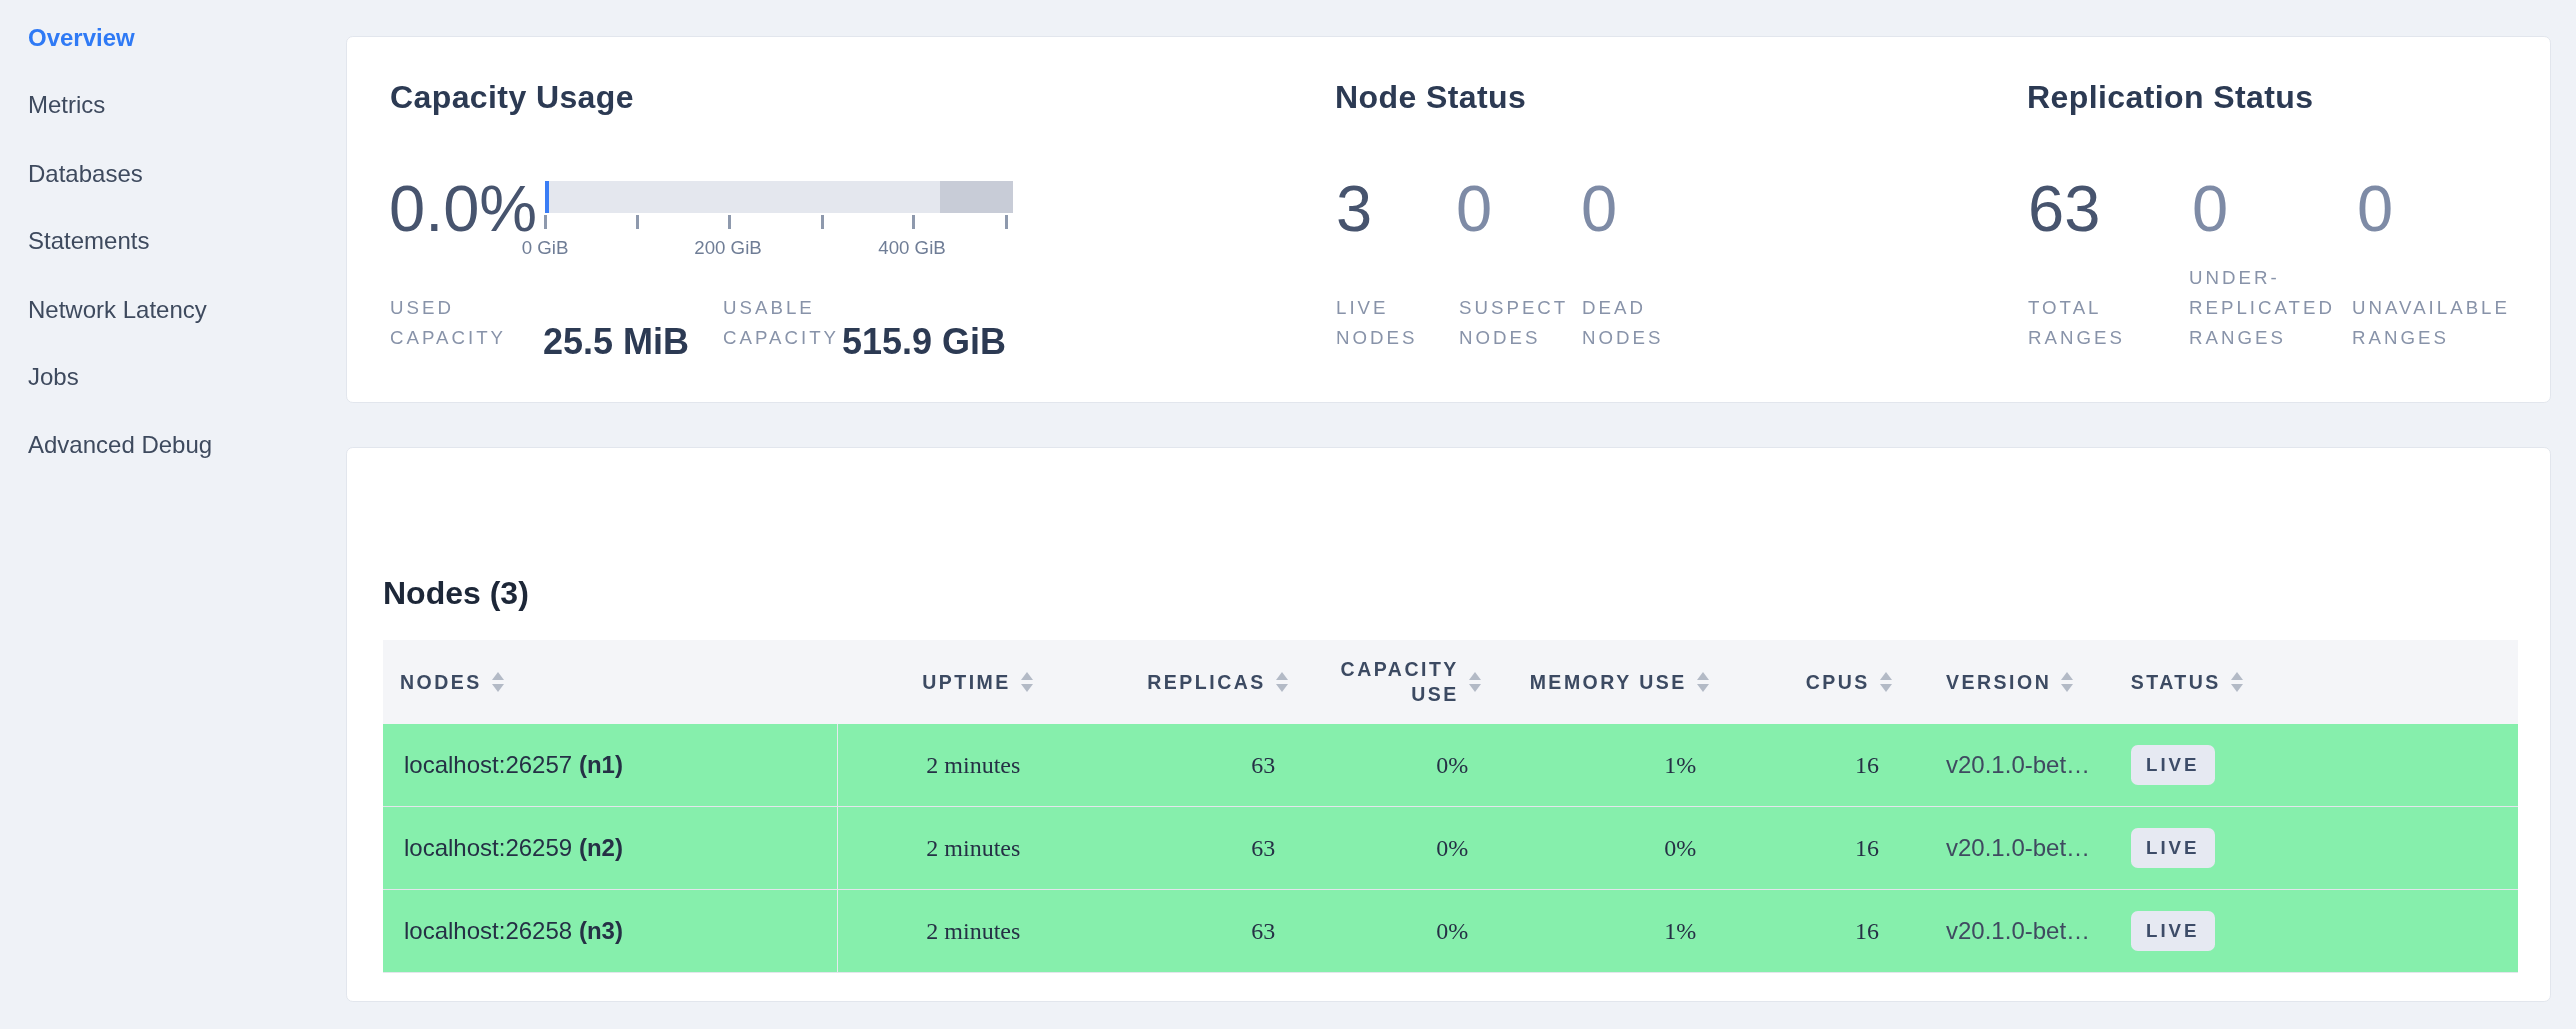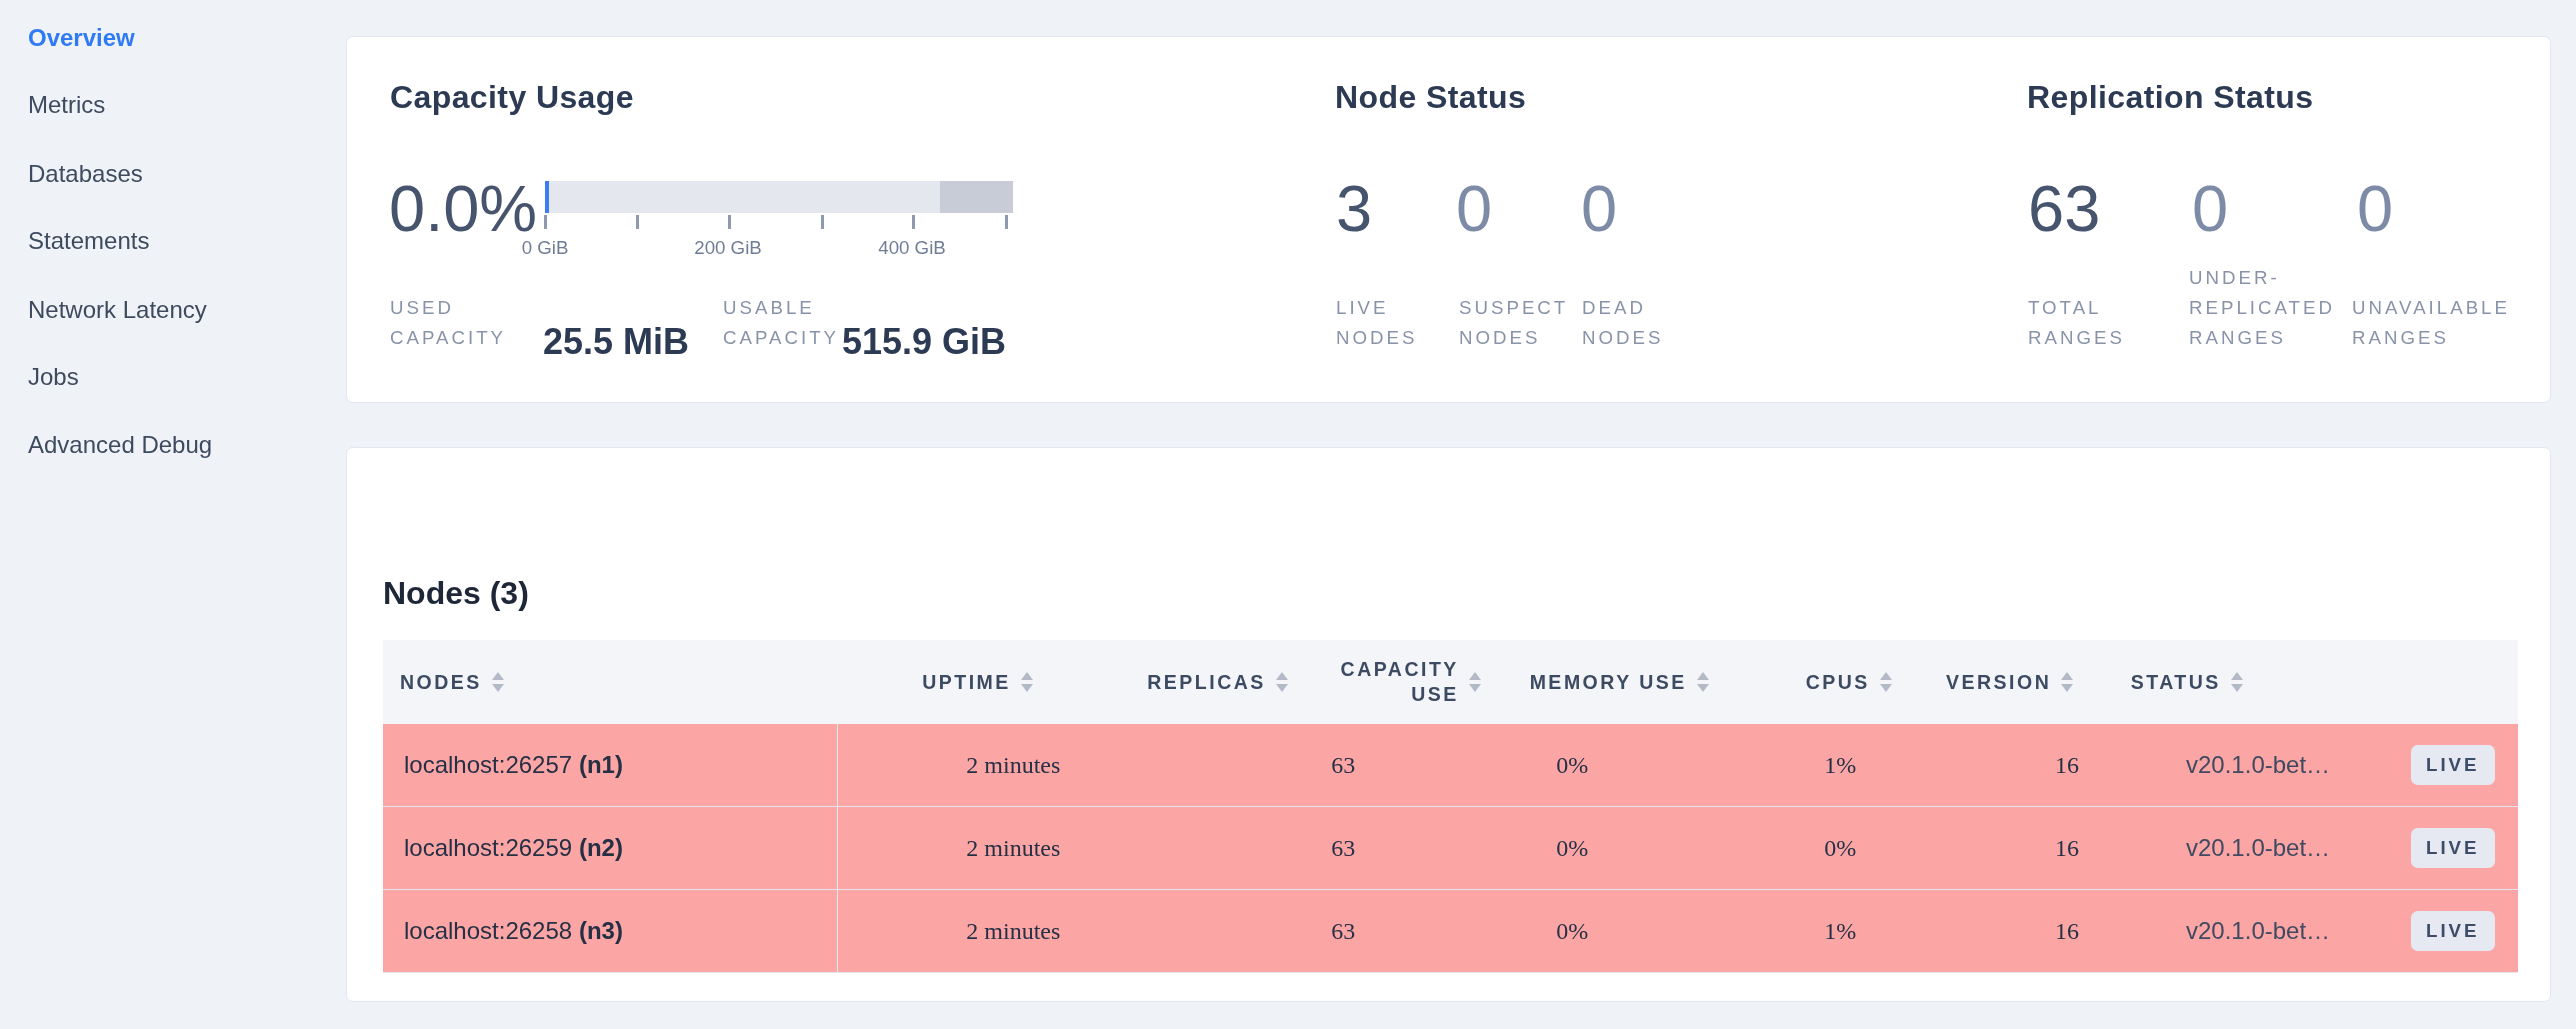--- a/index.html
+++ b/index.html
@@ -38,21 +38,21 @@
   #view-switcher-label { position:absolute; left:42px; top:29px; font-size:24px; color:#2f7af5; white-space:nowrap; }
   #view-caret { position:absolute; left:182px; top:41px; width:0; height:0;
                 border-left:11px solid transparent; border-right:11px solid transparent; border-top:12.7px solid #2f7af5; }
 
   #nodes-title { position:absolute; left:36px; top:127px; font-size:32px; color:#1d2738; white-space:nowrap; }
 
   
   #nodes-table { position:absolute; left:36px; top:192px; width:2135px; }
   .tr { display:grid; grid-template-columns:455px 195px 255px 193px 228px 237px 183px 390px; align-items:center; }
   .tr.head { height:84px; background:#f4f5f8; }
-  .tr.row  { height:83px; background:#fca5a5; border-bottom:1.7px solid #e3e6ec;gap:40px; }
+  .tr.row  { height:83px; background:#86efac; border-bottom:1.7px solid #e3e6ec; }
   .td { font-size:24px; color:#253045; }
   .c-right { text-align:right;font-family:Liberation Serif, serif; }
   .td.c1 { padding-left:21px; align-self:stretch; display:flex; align-items:center; }
   .row .td.c1 { border-right:1.7px solid #e6e9ef; }
   .td.c2,.td.c3,.td.c4,.td.c5 { padding-right:12.7px; }
   .td.c6 { padding-right:67px; }
   .td.c8 { padding-left:1.7px; }
 
   .th { display:flex; align-items:center; gap:10.2px; font-size:19.5px; font-weight:bold; letter-spacing:2.5px;
         color:#3c4a62; cursor:pointer; }

